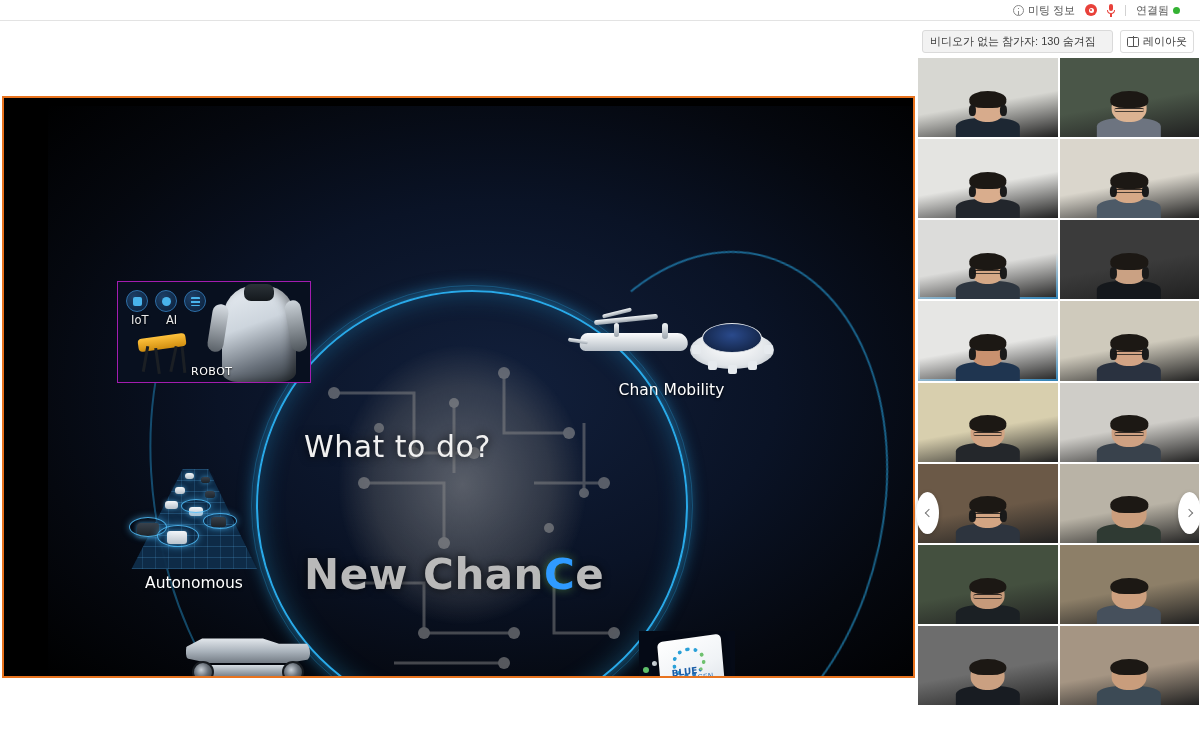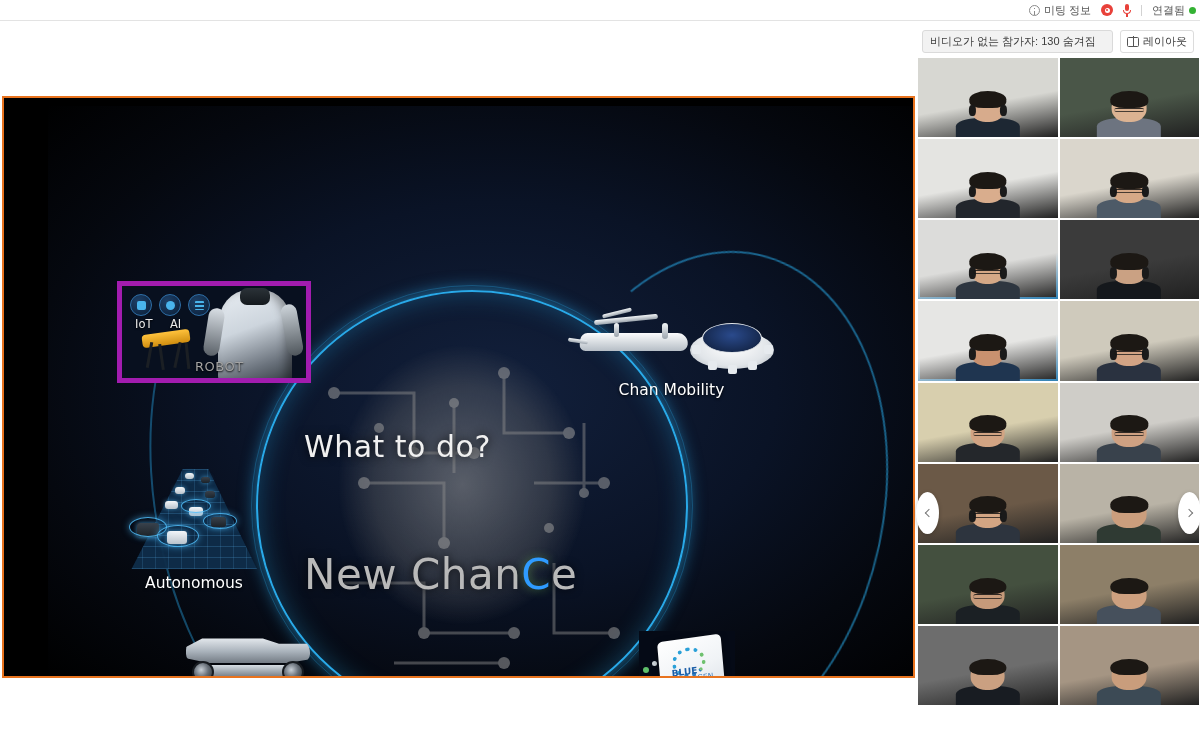--- a/index.html
+++ b/index.html
@@ -9,21 +9,21 @@
     font-family: "Liberation Sans", sans-serif;
     overflow: hidden;
   }
   .app { position: relative; width: 1200px; height: 750px; background:#fff; }
 
   
   .topbar {
     position: absolute; left: 0; top: 0; width: 1200px; height: 21px;
     background: #ffffff; border-bottom: 1px solid #e3e3e3;
     display: flex; align-items: center; justify-content: flex-end;
-    padding-right: 4px; gap: 10px;
+    padding-right: 20px; gap: 10px;
   }
   .tb-item { display: flex; align-items: center; gap: 4px; font-size: 11px; color: #555; }
   .info-ico {
     width: 11px; height: 11px; border: 1.2px solid #8a8a8a; border-radius: 50%;
     position: relative; flex: none;
   }
   .info-ico::after {
     content: ""; position: absolute; left: 4px; top: 2.5px;
     width: 1.2px; height: 1.3px; background: #8a8a8a;
   }
@@ -123,21 +123,21 @@
     top: 331px; font-size: 30px; color: #f0f0f0; letter-spacing: .5px;
     font-family: "DejaVu Sans", sans-serif; font-weight: 400;
     text-shadow: 0 0 10px rgba(0,0,0,.9);
   }
   .t-change {
     top: 385px; font-size: 42px; font-weight: 400; color: #3fa9dd;
     font-family: "DejaVu Sans", sans-serif; letter-spacing: .5px;
     text-shadow: 0 0 10px rgba(200,40,40,.95), 0 0 22px rgba(190,50,50,.75), 0 0 3px rgba(255,255,255,.25);
   }
   .t-chance {
-    top: 452px; font-size: 42px; font-weight: 400; color: #b9b9b9;
+    top: 452px; font-size: 42px; font-weight: 700; color: #b9b9b9;
     font-family: "DejaVu Sans", sans-serif; letter-spacing: .5px;
     text-shadow: 0 0 8px rgba(0,0,0,.8);
   }
   .t-chance .hl { color: #2f9bff; text-shadow: 0 0 10px rgba(120,200,80,.5); }
 
   
   .item { position: absolute; }
   .item .cap {
     color: #fff; font-size: 15.5px; text-align: center; line-height: 1.28;
     font-family: "DejaVu Sans", sans-serif; text-shadow: 0 1px 3px rgba(0,0,0,.95);
@@ -146,21 +146,21 @@
   .thumb { position: relative; overflow: hidden; margin: 0 auto; }
 
   
   .it-robot { left: 110px; top: 183px; width: 200px; }
   .it-robot .thumb {
     width: 194px; height: 102px;
     background:
       radial-gradient(ellipse 90px 70px at 72% 50%, #6e7a8a 0%, #2a3547 55%, #0b1426 100%),
       linear-gradient(120deg,#0a1striking,#071224);
     background-color: #08101f;
-    border: 5px solid #a21caf;
+    border: 1px solid #a21caf;
   }
   .rb-body {
     position:absolute; right: 14px; top: 4px; width: 74px; height: 96px;
     background: linear-gradient(160deg,#e9eef3 0%, #cdd5dd 40%, #6a727c 75%, #2c3339 100%);
     border-radius: 30px 30px 16px 16px / 36px 36px 10px 10px;
     box-shadow: inset -6px 0 10px rgba(0,0,0,.35);
   }
   .rb-head {
     position:absolute; right: 36px; top: 2px; width: 30px; height: 17px;
     background: linear-gradient(180deg,#2b3238,#14191d); border-radius: 7px;
@@ -197,21 +197,21 @@
   }
   .ib i { display:block; width: 9px; height: 9px; background:#49b4ec; border-radius: 2px; }
   .ib.round i { border-radius: 50%; }
   .ib.lines i { background: repeating-linear-gradient(180deg,#49b4ec 0 2px, transparent 2px 4px); border-radius:1px;}
   .lbl-mini {
     position:absolute; color:#eaeaea; font-size: 11.5px; font-family:"DejaVu Sans",sans-serif;
     text-shadow: 0 1px 2px #000;
   }
   .lbl-iot { left: 13px; top: 31px; }
   .lbl-ai  { left: 48px; top: 31px; }
-  .lbl-robot { left: 73px; bottom: 4px; color:#a3a3a3; font-size: 13px; letter-spacing:.5px; }
+  .lbl-robot { left: 73px; bottom: 4px; color:#ffffff; font-size: 11px; letter-spacing:.5px; }
   .it-robot .cap { margin-top: 7px; }
 
   
   .it-auto { left: 110px; top: 363px; width: 160px; }
   .it-auto .thumb { width: 150px; height: 113px; background: transparent; }
   .road {
     position:absolute; left: 10px; top: 8px; width: 128px; height: 100px;
     background: linear-gradient(185deg, #0d2740 0%, #123css 0%, #10304f 40%, #0c2236 100%);
     background-color:#0f2d4a;
     clip-path: polygon(42% 0%, 62% 0%, 100% 100%, 2% 100%);

